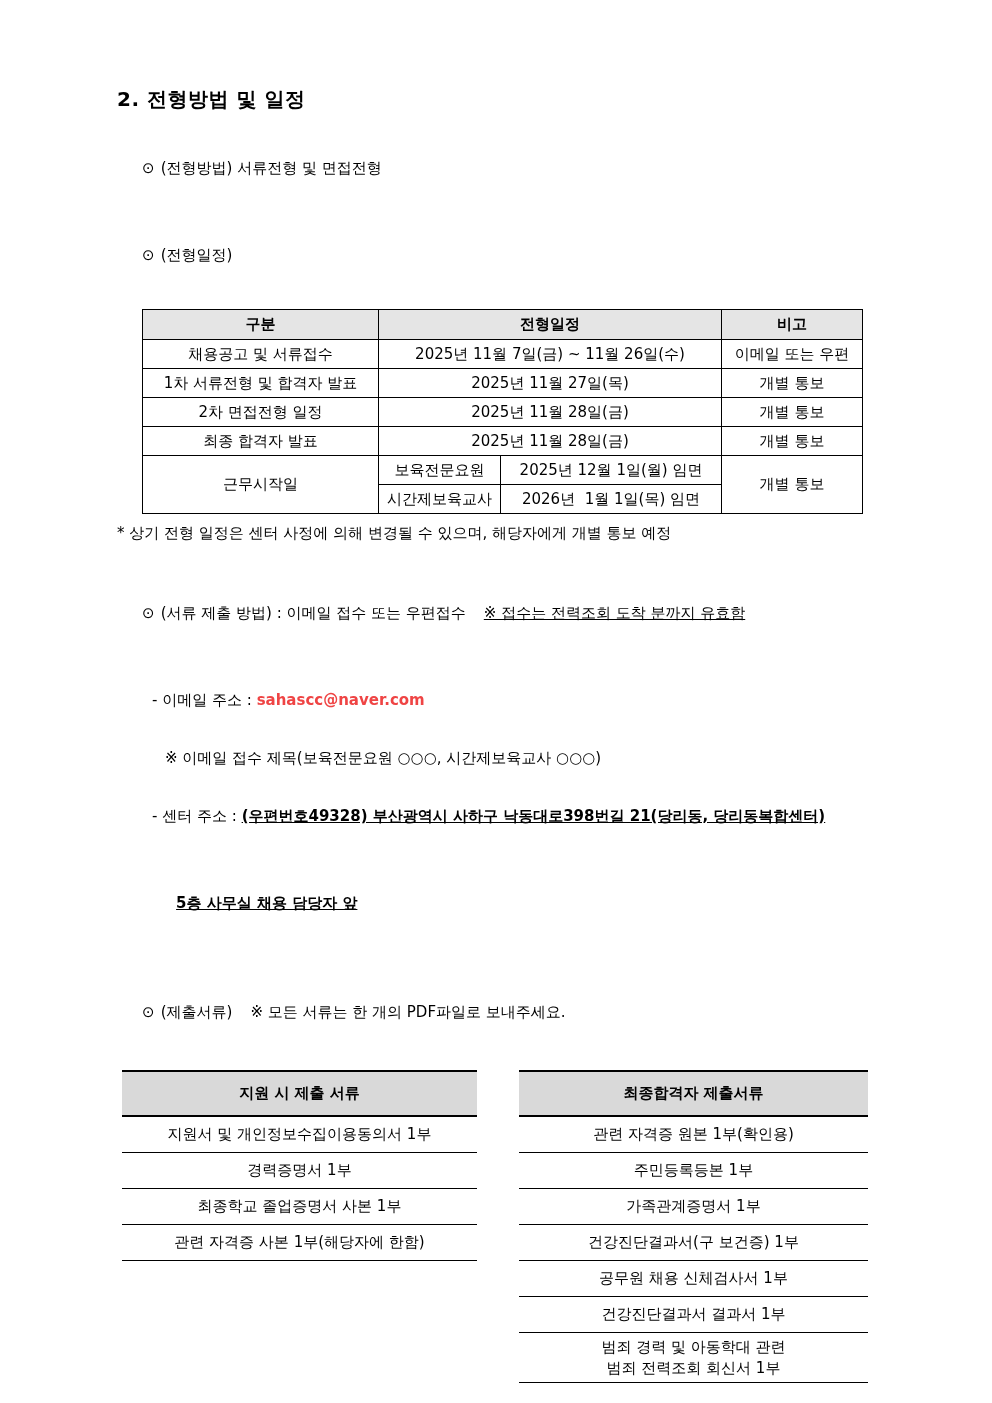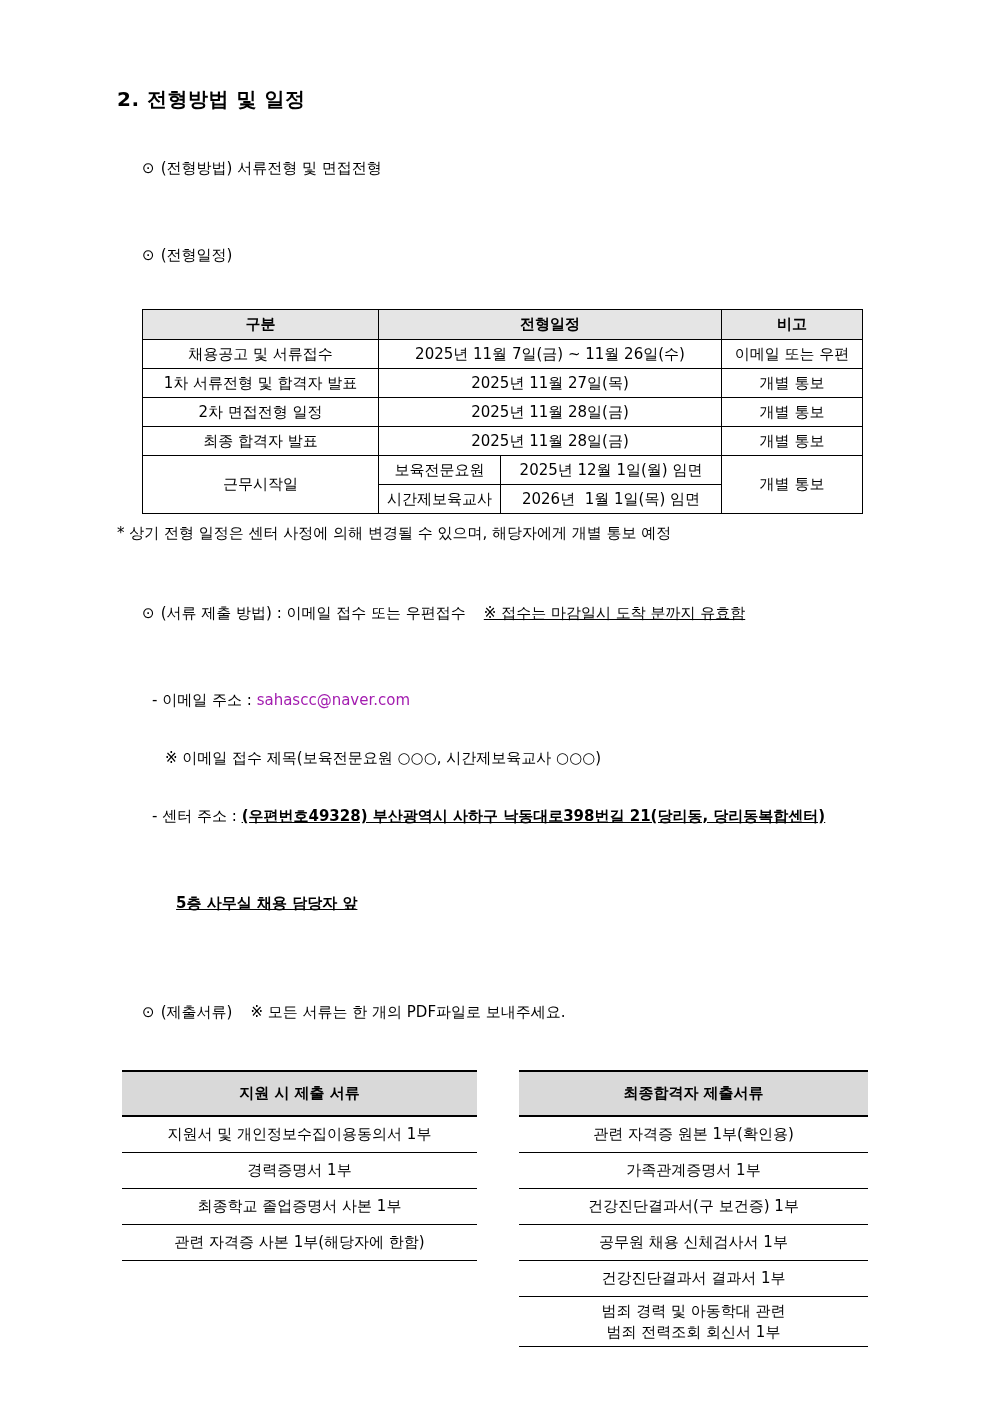--- a/index.html
+++ b/index.html
@@ -59,23 +59,24 @@
   .footnote {
     margin-top: 8px;
     line-height: 22px;
     white-space: pre-wrap;
   }
 
   .section-gap { height: 26px; }
   .small-gap { height: 22px; }
 
   a.email {
-    color: #a21caf;
+    color: #ef4444;
     text-decoration: none;
     cursor: pointer;
+    font-weight: bold;
   }
 
   
   .doc-tables {
     display: flex;
     align-items: flex-start;
     margin-top: 14px;
     margin-left: 5px;
   }
   .doc-table { width: 355px; }
@@ -162,21 +163,21 @@
         <td>2026년  1월 1일(목) 임면</td>
       </tr>
     </tbody>
   </table>
 
   <div class="footnote">* 상기 전형 일정은 센터 사정에 의해 변경될 수 있으며, 해당자에게 개별 통보 예정</div>
 
   <div class="section-gap"></div>
 
   <div class="line bullet-line">
-    <span class="bullet">⊙</span><span>(서류 제출 방법) : 이메일 접수 또는 우편접수</span><span class="gap-md"></span><span class="underline">※ 접수는 마감일시 도착 분까지 유효함</span>
+    <span class="bullet">⊙</span><span>(서류 제출 방법) : 이메일 접수 또는 우편접수</span><span class="gap-md"></span><span class="underline">※ 접수는 전력조회 도착 분까지 유효함</span>
   </div>
 
   <div class="line indent1">
     <span>- 이메일 주소 : </span><a class="email">sahascc@naver.com</a>
   </div>
 
   <div class="line indent2">※ 이메일 접수 제목(보육전문요원 ○○○, 시간제보육교사 ○○○)</div>
 
   <div class="line indent1">
     <span>- 센터 주소 : </span><span class="bold underline">(우편번호49328) 부산광역시 사하구 낙동대로398번길 21(당리동, 당리동복합센터)</span>
@@ -198,20 +199,21 @@
       <div class="doc-header">지원 시 제출 서류</div>
       <div class="doc-row">지원서 및 개인정보수집이용동의서 1부</div>
       <div class="doc-row">경력증명서 1부</div>
       <div class="doc-row">최종학교 졸업증명서 사본 1부</div>
       <div class="doc-row">관련 자격증 사본 1부(해당자에 한함)</div>
     </div>
 
     <div class="doc-table final">
       <div class="doc-header">최종합격자 제출서류</div>
       <div class="doc-row">관련 자격증 원본 1부(확인용)</div>
+      <div class="doc-row">주민등록등본 1부</div>
       <div class="doc-row">가족관계증명서 1부</div>
       <div class="doc-row">건강진단결과서(구 보건증) 1부</div>
       <div class="doc-row">공무원 채용 신체검사서 1부</div>
       <div class="doc-row">건강진단결과서 결과서 1부</div>
       <div class="doc-row tall">범죄 경력 및 아동학대 관련
 범죄 전력조회 회신서 1부</div>
 
     </div>
 
   </div>

